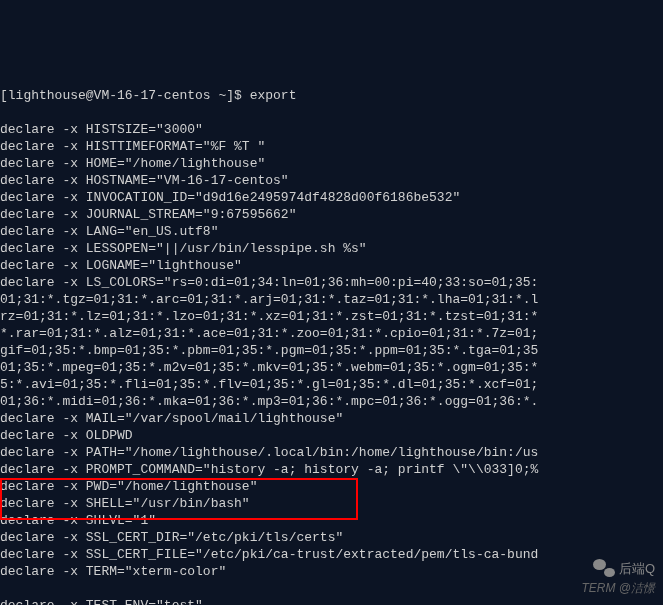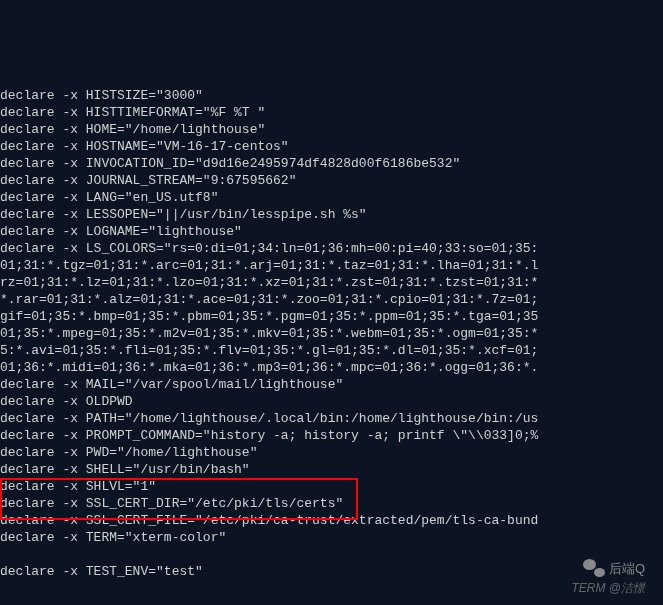--- a/index.html
+++ b/index.html
@@ -20,21 +20,21 @@
     padding: 2px 0 0 0;
   }
   .line { display: block; }
   .highlight-box {
     position: absolute;
     border: 2px solid #ff0000;
     pointer-events: none;
   }
   .watermark {
     position: absolute;
-    right: 18px;
+    right: 8px;
     color: #888;
     font-family: sans-serif;
     justify-content: center;
   }
   .wm1 { bottom: 28px; font-size: 13px; display:flex; align-items:center; gap:4px;}
   .wm2 { bottom: 8px; font-size: 12px; font-style: italic; color:#666; }
   .wechat-icon {
     display:inline-block; width:22px; height:18px; position:relative;
   }
   .wechat-icon::before, .wechat-icon::after {
@@ -42,20 +42,21 @@
   }
   .wechat-icon::before { width:13px; height:11px; left:0; top:0; }
   .wechat-icon::after { width:11px; height:9px; right:0; bottom:0; }
 </style>
 </head>
 <body>
 
 
 
 <div class="term">
+<span class="line">[lighthouse@VM-16-17-centos ~]$ export</span>
 <span id="env-lines"><span class="line">declare -x HISTSIZE="3000"</span><span class="line">declare -x HISTTIMEFORMAT="%F %T "</span><span class="line">declare -x HOME="/home/lighthouse"</span><span class="line">declare -x HOSTNAME="VM-16-17-centos"</span><span class="line">declare -x INVOCATION_ID="d9d16e2495974df4828d00f6186be532"</span><span class="line">declare -x JOURNAL_STREAM="9:67595662"</span><span class="line">declare -x LANG="en_US.utf8"</span><span class="line">declare -x LESSOPEN="||/usr/bin/lesspipe.sh %s"</span><span class="line">declare -x LOGNAME="lighthouse"</span><span class="line">declare -x LS_COLORS="rs=0:di=01;34:ln=01;36:mh=00:pi=40;33:so=01;35:</span><span class="line">01;31:*.tgz=01;31:*.arc=01;31:*.arj=01;31:*.taz=01;31:*.lha=01;31:*.l</span><span class="line">rz=01;31:*.lz=01;31:*.lzo=01;31:*.xz=01;31:*.zst=01;31:*.tzst=01;31:*</span><span class="line">*.rar=01;31:*.alz=01;31:*.ace=01;31:*.zoo=01;31:*.cpio=01;31:*.7z=01;</span><span class="line">gif=01;35:*.bmp=01;35:*.pbm=01;35:*.pgm=01;35:*.ppm=01;35:*.tga=01;35</span><span class="line">01;35:*.mpeg=01;35:*.m2v=01;35:*.mkv=01;35:*.webm=01;35:*.ogm=01;35:*</span><span class="line">5:*.avi=01;35:*.fli=01;35:*.flv=01;35:*.gl=01;35:*.dl=01;35:*.xcf=01;</span><span class="line">01;36:*.midi=01;36:*.mka=01;36:*.mp3=01;36:*.mpc=01;36:*.ogg=01;36:*.</span><span class="line">declare -x MAIL="/var/spool/mail/lighthouse"</span><span class="line">declare -x OLDPWD</span><span class="line">declare -x PATH="/home/lighthouse/.local/bin:/home/lighthouse/bin:/us</span><span class="line">declare -x PROMPT_COMMAND="history -a; history -a; printf \"\\033]0;%</span><span class="line">declare -x PWD="/home/lighthouse"</span><span class="line">declare -x SHELL="/usr/bin/bash"</span><span class="line">declare -x SHLVL="1"</span><span class="line">declare -x SSL_CERT_DIR="/etc/pki/tls/certs"</span><span class="line">declare -x SSL_CERT_FILE="/etc/pki/ca-trust/extracted/pem/tls-ca-bund</span><span class="line">declare -x TERM="xterm-color"</span></span>
 <span id="hl-lines"><span class="line">declare -x TEST_ENV="test"</span></span>
 
 
 </div>
 
 <div class="highlight-box" style="left: 0px; top: 478px; width: 354px; height: 38px;"></div>
 
 <div class="watermark wm1">
   <span class="wechat-icon"></span>

